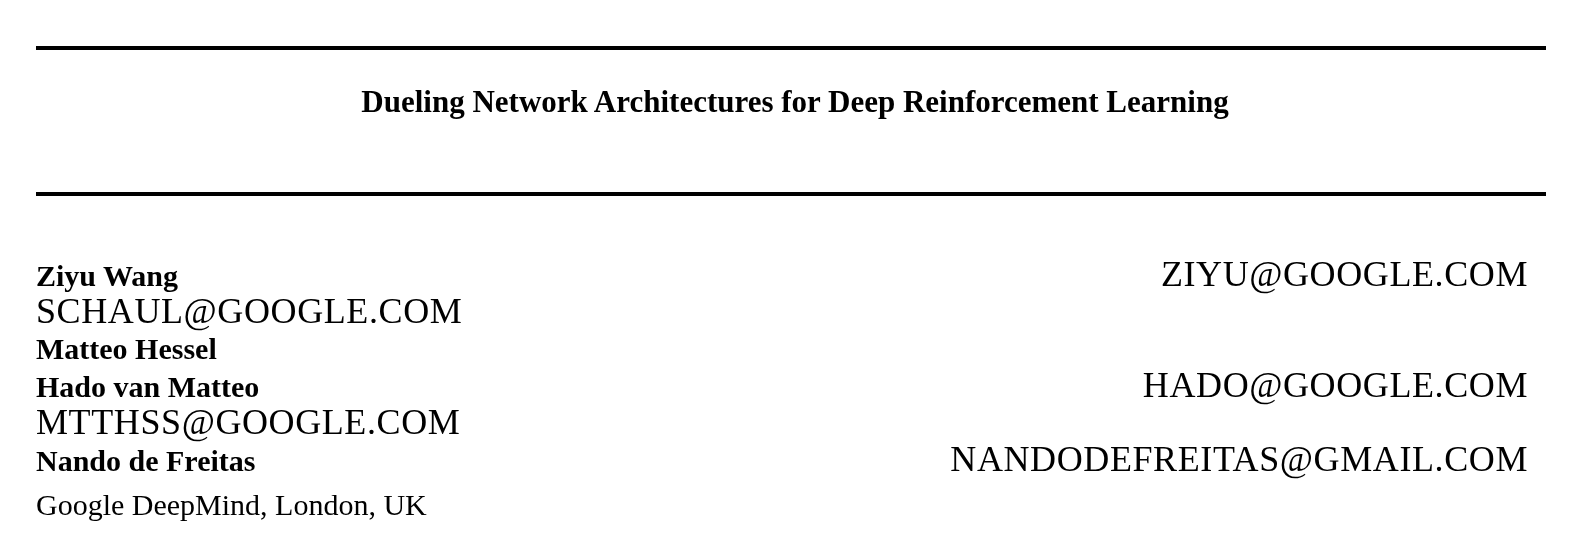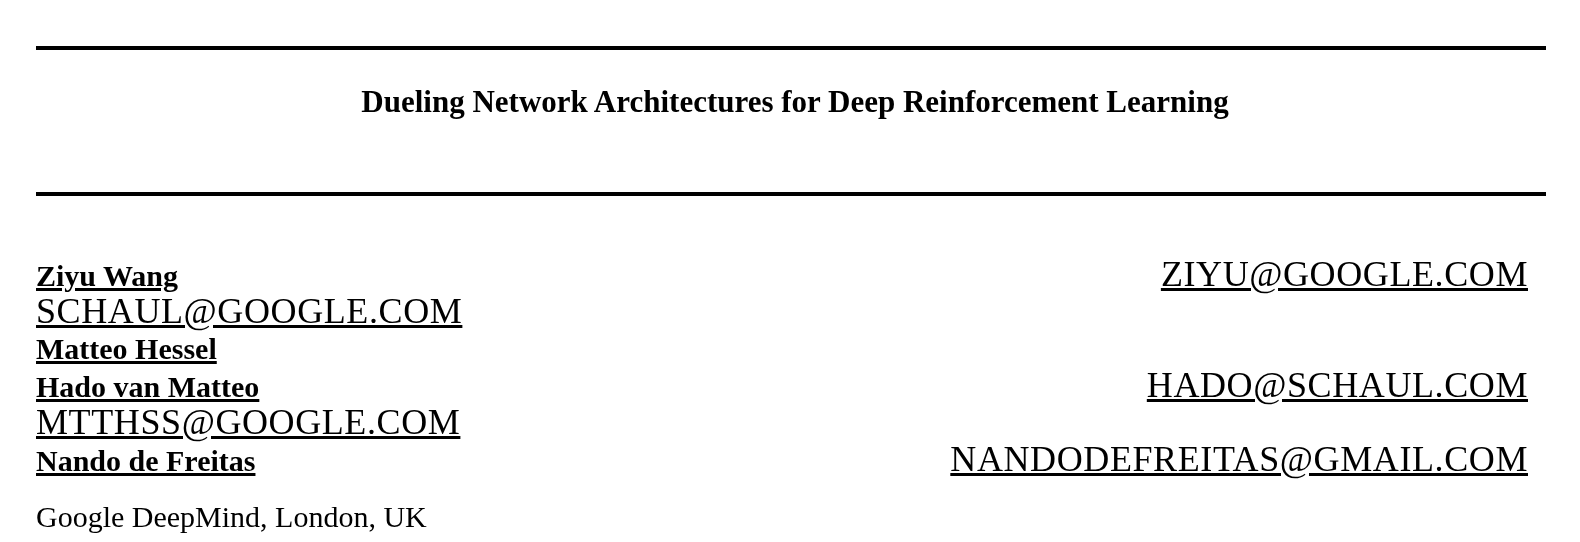--- a/index.html
+++ b/index.html
@@ -45,33 +45,32 @@
     top: 256px;
     width: 1492px;
   }
   .author-row {
     display: flex;
     justify-content: space-between;
     align-items: baseline;
     height: 37px;
     line-height: 37px;
     white-space: nowrap;
-    text-decoration: underline;
   }
   .author-name {
     font-size: 30px;
     font-weight: bold;
   }
   .author-email {
     font-size: 36px;
     font-weight: normal;
     letter-spacing: 0.6px;
   }
   .affiliation {
-    margin-top: 20px;
+    margin-top: 8px;
     font-size: 30px;
     line-height: 37px;
     white-space: nowrap;
   }
 </style>
 </head>
 <body>
 
 <div class="page">
 
@@ -91,21 +90,21 @@
     <div class="author-row">
       <span class="author-email">SCHAUL@GOOGLE.COM</span>
     </div>
 
     <div class="author-row">
       <span class="author-name">Matteo Hessel</span>
     </div>
 
     <div class="author-row">
       <span class="author-name">Hado van Matteo</span>
-      <span class="author-email">HADO@SCHAUL.COM</span>
+      <span class="author-email">HADO@GOOGLE.COM</span>
     </div>
 
     <div class="author-row">
       <span class="author-email">MTTHSS@GOOGLE.COM</span>
     </div>
 
     <div class="author-row">
       <span class="author-name">Nando de Freitas</span>
       <span class="author-email">NANDODEFREITAS@GMAIL.COM</span>
     </div>

